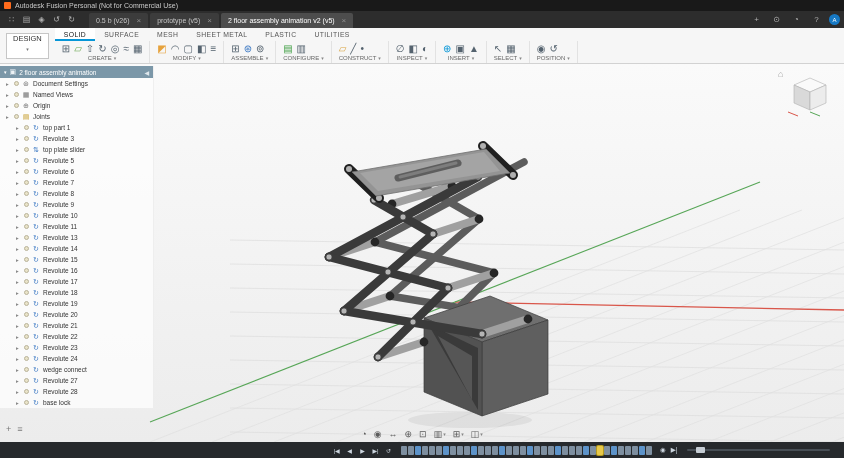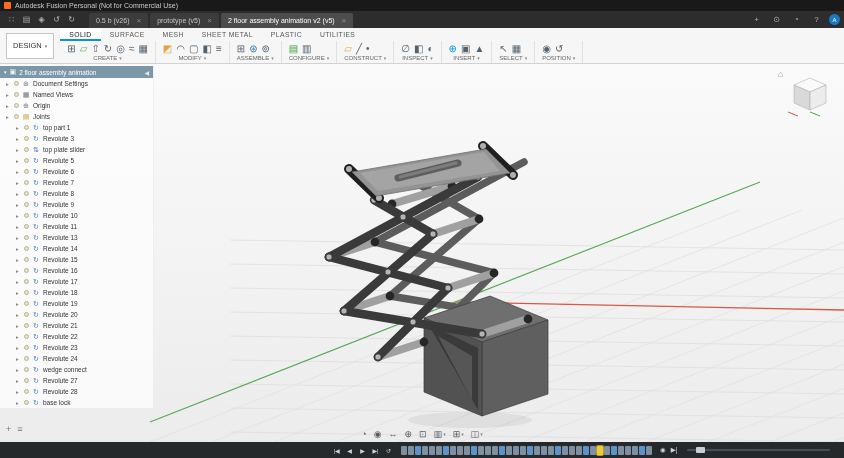--- a/index.html
+++ b/index.html
@@ -16,21 +16,21 @@
   .docbar .ibtn { width:15px; height:15px; display:inline-flex; align-items:center; justify-content:center; font-size:8px; color:#b0b0b0; cursor:default; }
   .doctabs { display:flex; align-items:flex-end; height:100%; margin-left:10px; gap:2px; }
   .doctab { background:#3c3c3c; color:#c5c5c5; height:15px; display:flex; align-items:center; padding:0 7px; font-size:7px; border-radius:2px 2px 0 0; white-space:nowrap; }
   .doctab.active { background:#4d4d4d; color:#ffffff; }
   .doctab .close { margin-left:7px; color:#8f8f8f; font-size:8px; }
   .docbar-right { margin-left:auto; display:flex; align-items:center; gap:5px; }
   .avatar { width:11px; height:11px; border-radius:50%; background:#1779c4; color:#fff; font-size:6px; display:flex; align-items:center; justify-content:center; }
 
   
   .ribbon { height:36px; background:#f6f6f6; border-bottom:1px solid #d2d2d2; display:flex; flex:0 0 auto; }
-  .design-dd { align-self:center; margin:0 6px; border:1px solid #c6c6c6; background:#fff; height:26px; padding:0 6px; display:flex; align-items:center; gap:3px; font-size:7.5px; color:#333; }
+  .design-dd { align-self:center; margin:0 6px; border:1px solid #c6c6c6; background:#fff; height:26px; padding:0 6px; display:flex; align-items:center; gap:3px; font-size:7.5px; color:#333;flex-direction:column; }
   .ribbon-main { flex:1; display:flex; flex-direction:column; min-width:0; }
   .rtabs { height:13px; display:flex; font-size:6.8px; letter-spacing:.4px; color:#555; }
   .rtab { padding:0 9px; line-height:13px; white-space:nowrap; }
   .rtab.active { background:#ffffff; color:#111; box-shadow:inset 0 -2px 0 #0696d7; }
   .rgroups { flex:1; display:flex; align-items:stretch; overflow:hidden; }
   .rgroup { display:flex; flex-direction:column; justify-content:space-between; padding:1px 7px 2px; border-right:1px solid #e2e2e2; }
   .gicons { display:flex; gap:4px; align-items:center; height:13px; font-size:10px; color:#54626e; }
   .gicons span { line-height:13px; }
   .glabel { font-size:6px; color:#666; display:flex; justify-content:center; gap:2px; white-space:nowrap; }
   .glabel .caret { font-size:5px; color:#888; }

